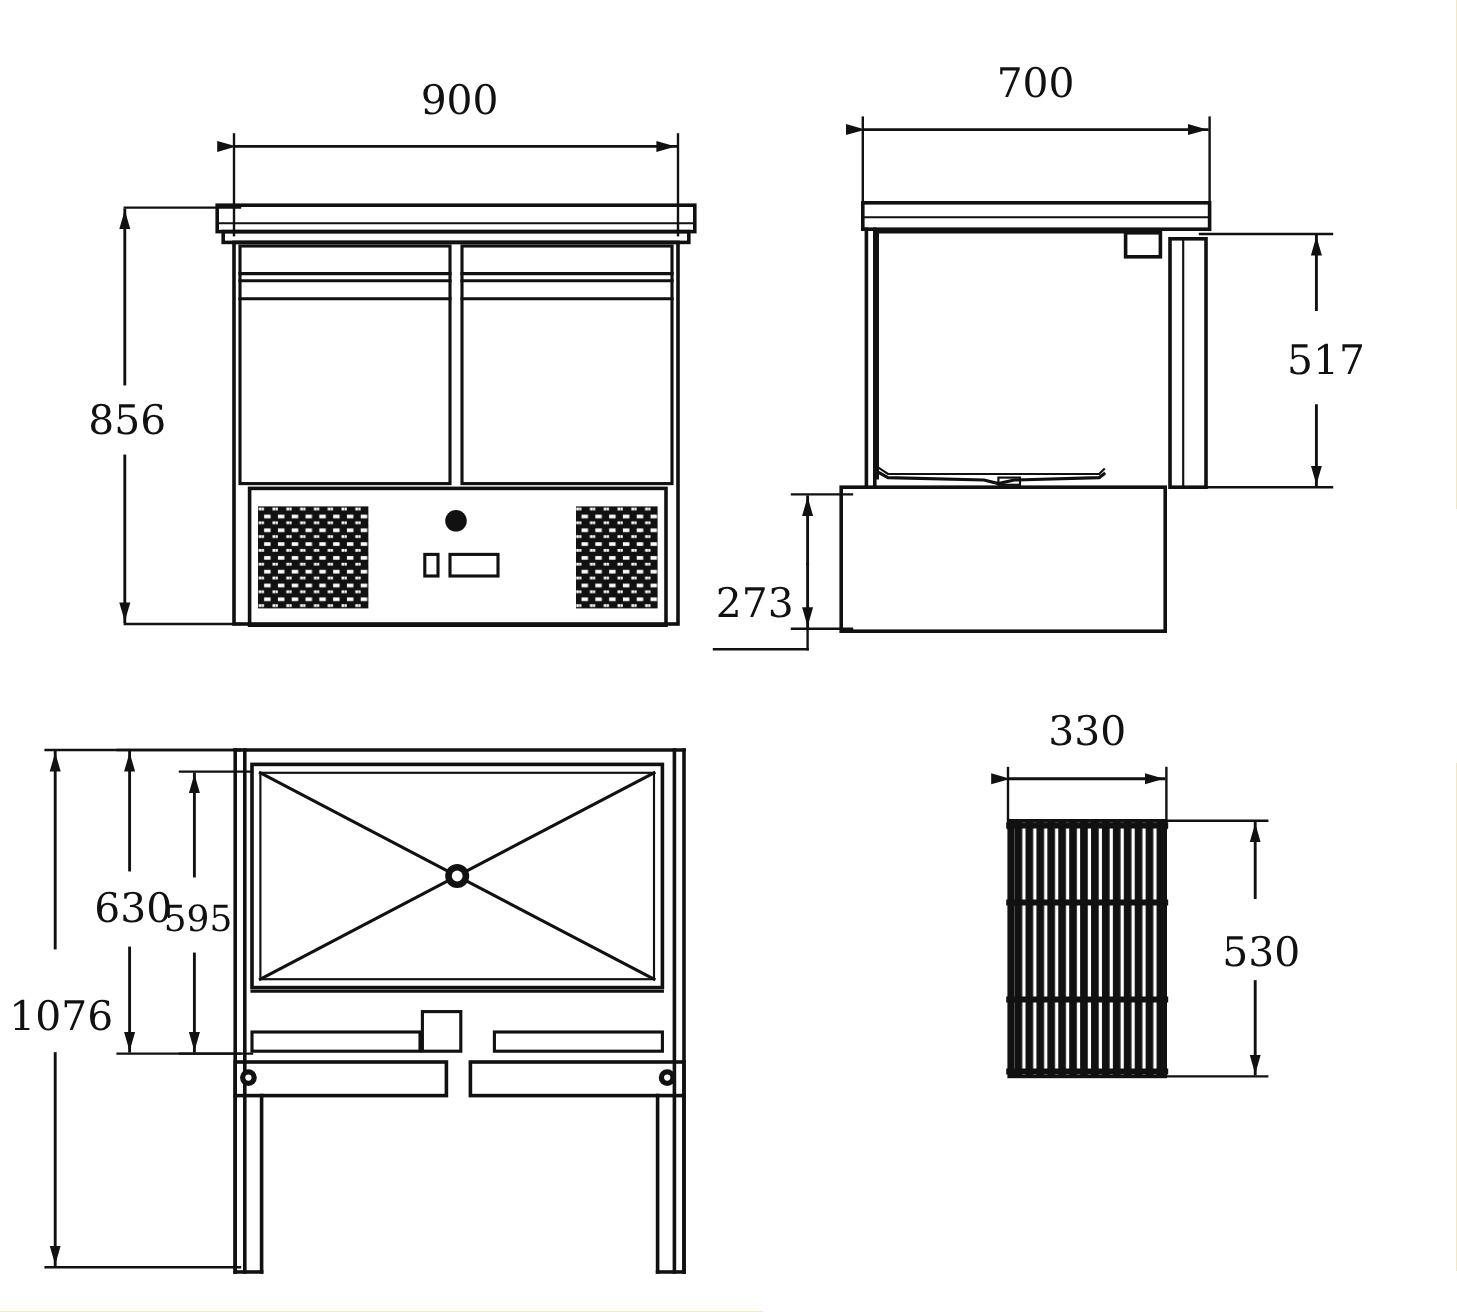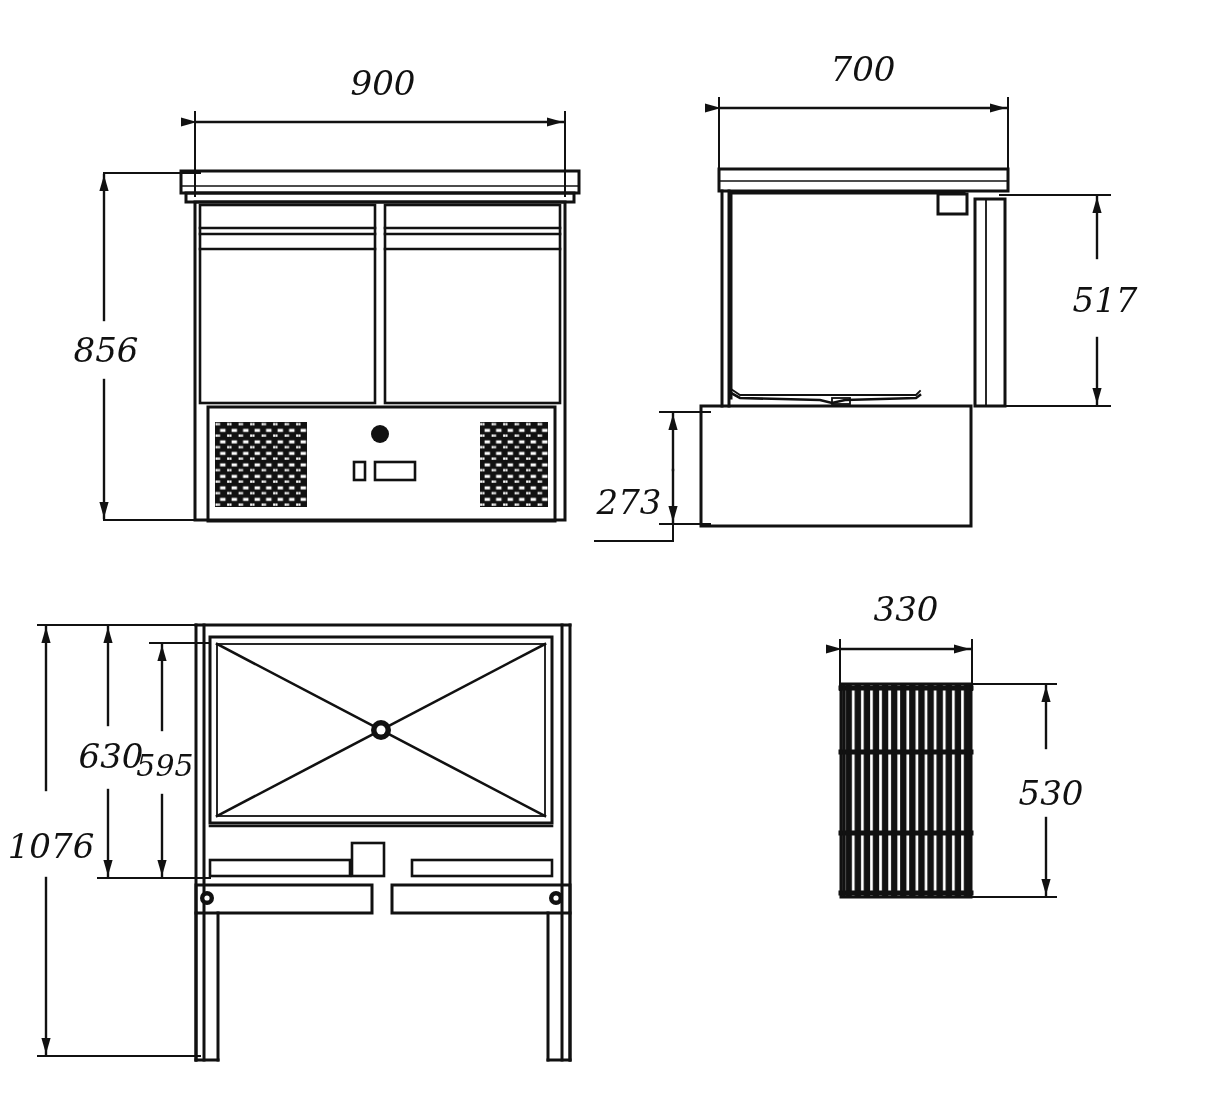--- a/index.html
+++ b/index.html
@@ -8,21 +8,20 @@
     padding: 0;
     background: #ffffff;
   }
   #sheet {
     position: relative;
     width: 1214px;
     height: 1093px;
     background: #eab308;
     overflow: hidden;
     font-family: "DejaVu Serif", "Liberation Serif", serif;
-    font-style: italic;
   }
   #drawing-svg {
     position: absolute;
     left: 0;
     top: 0;
     width: 1214px;
     height: 1093px;
     display: block;
   }
   .dim-text {

